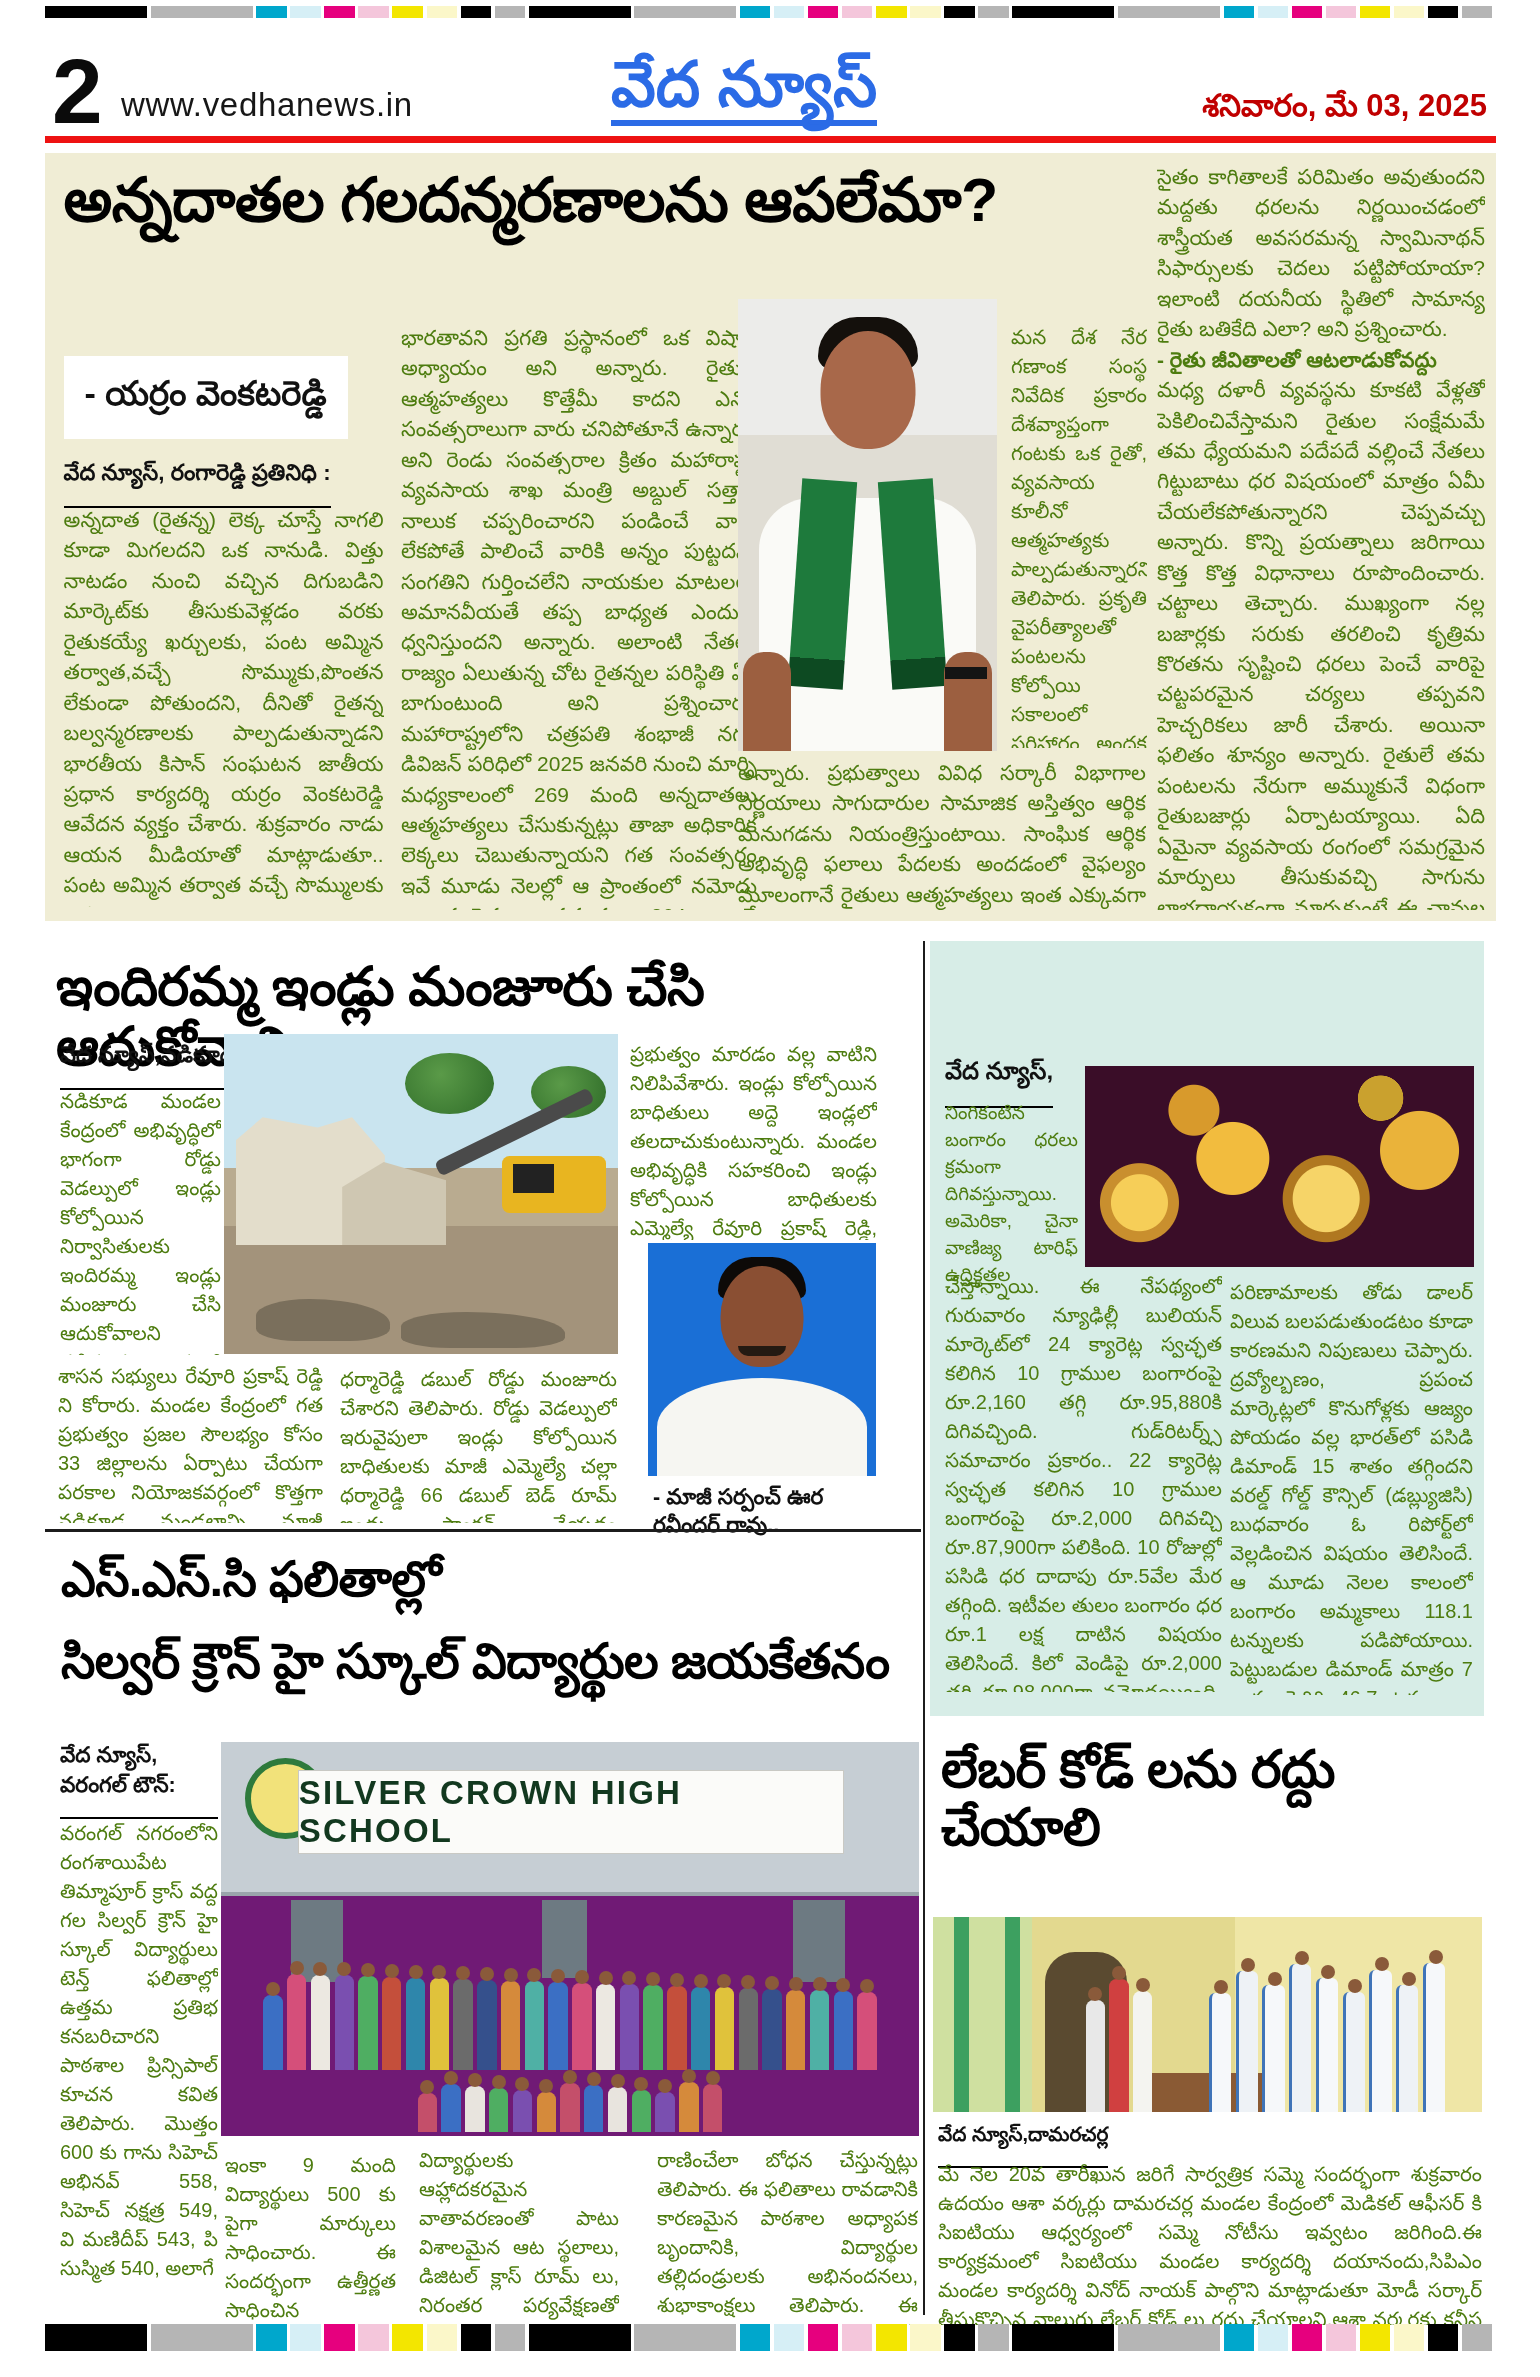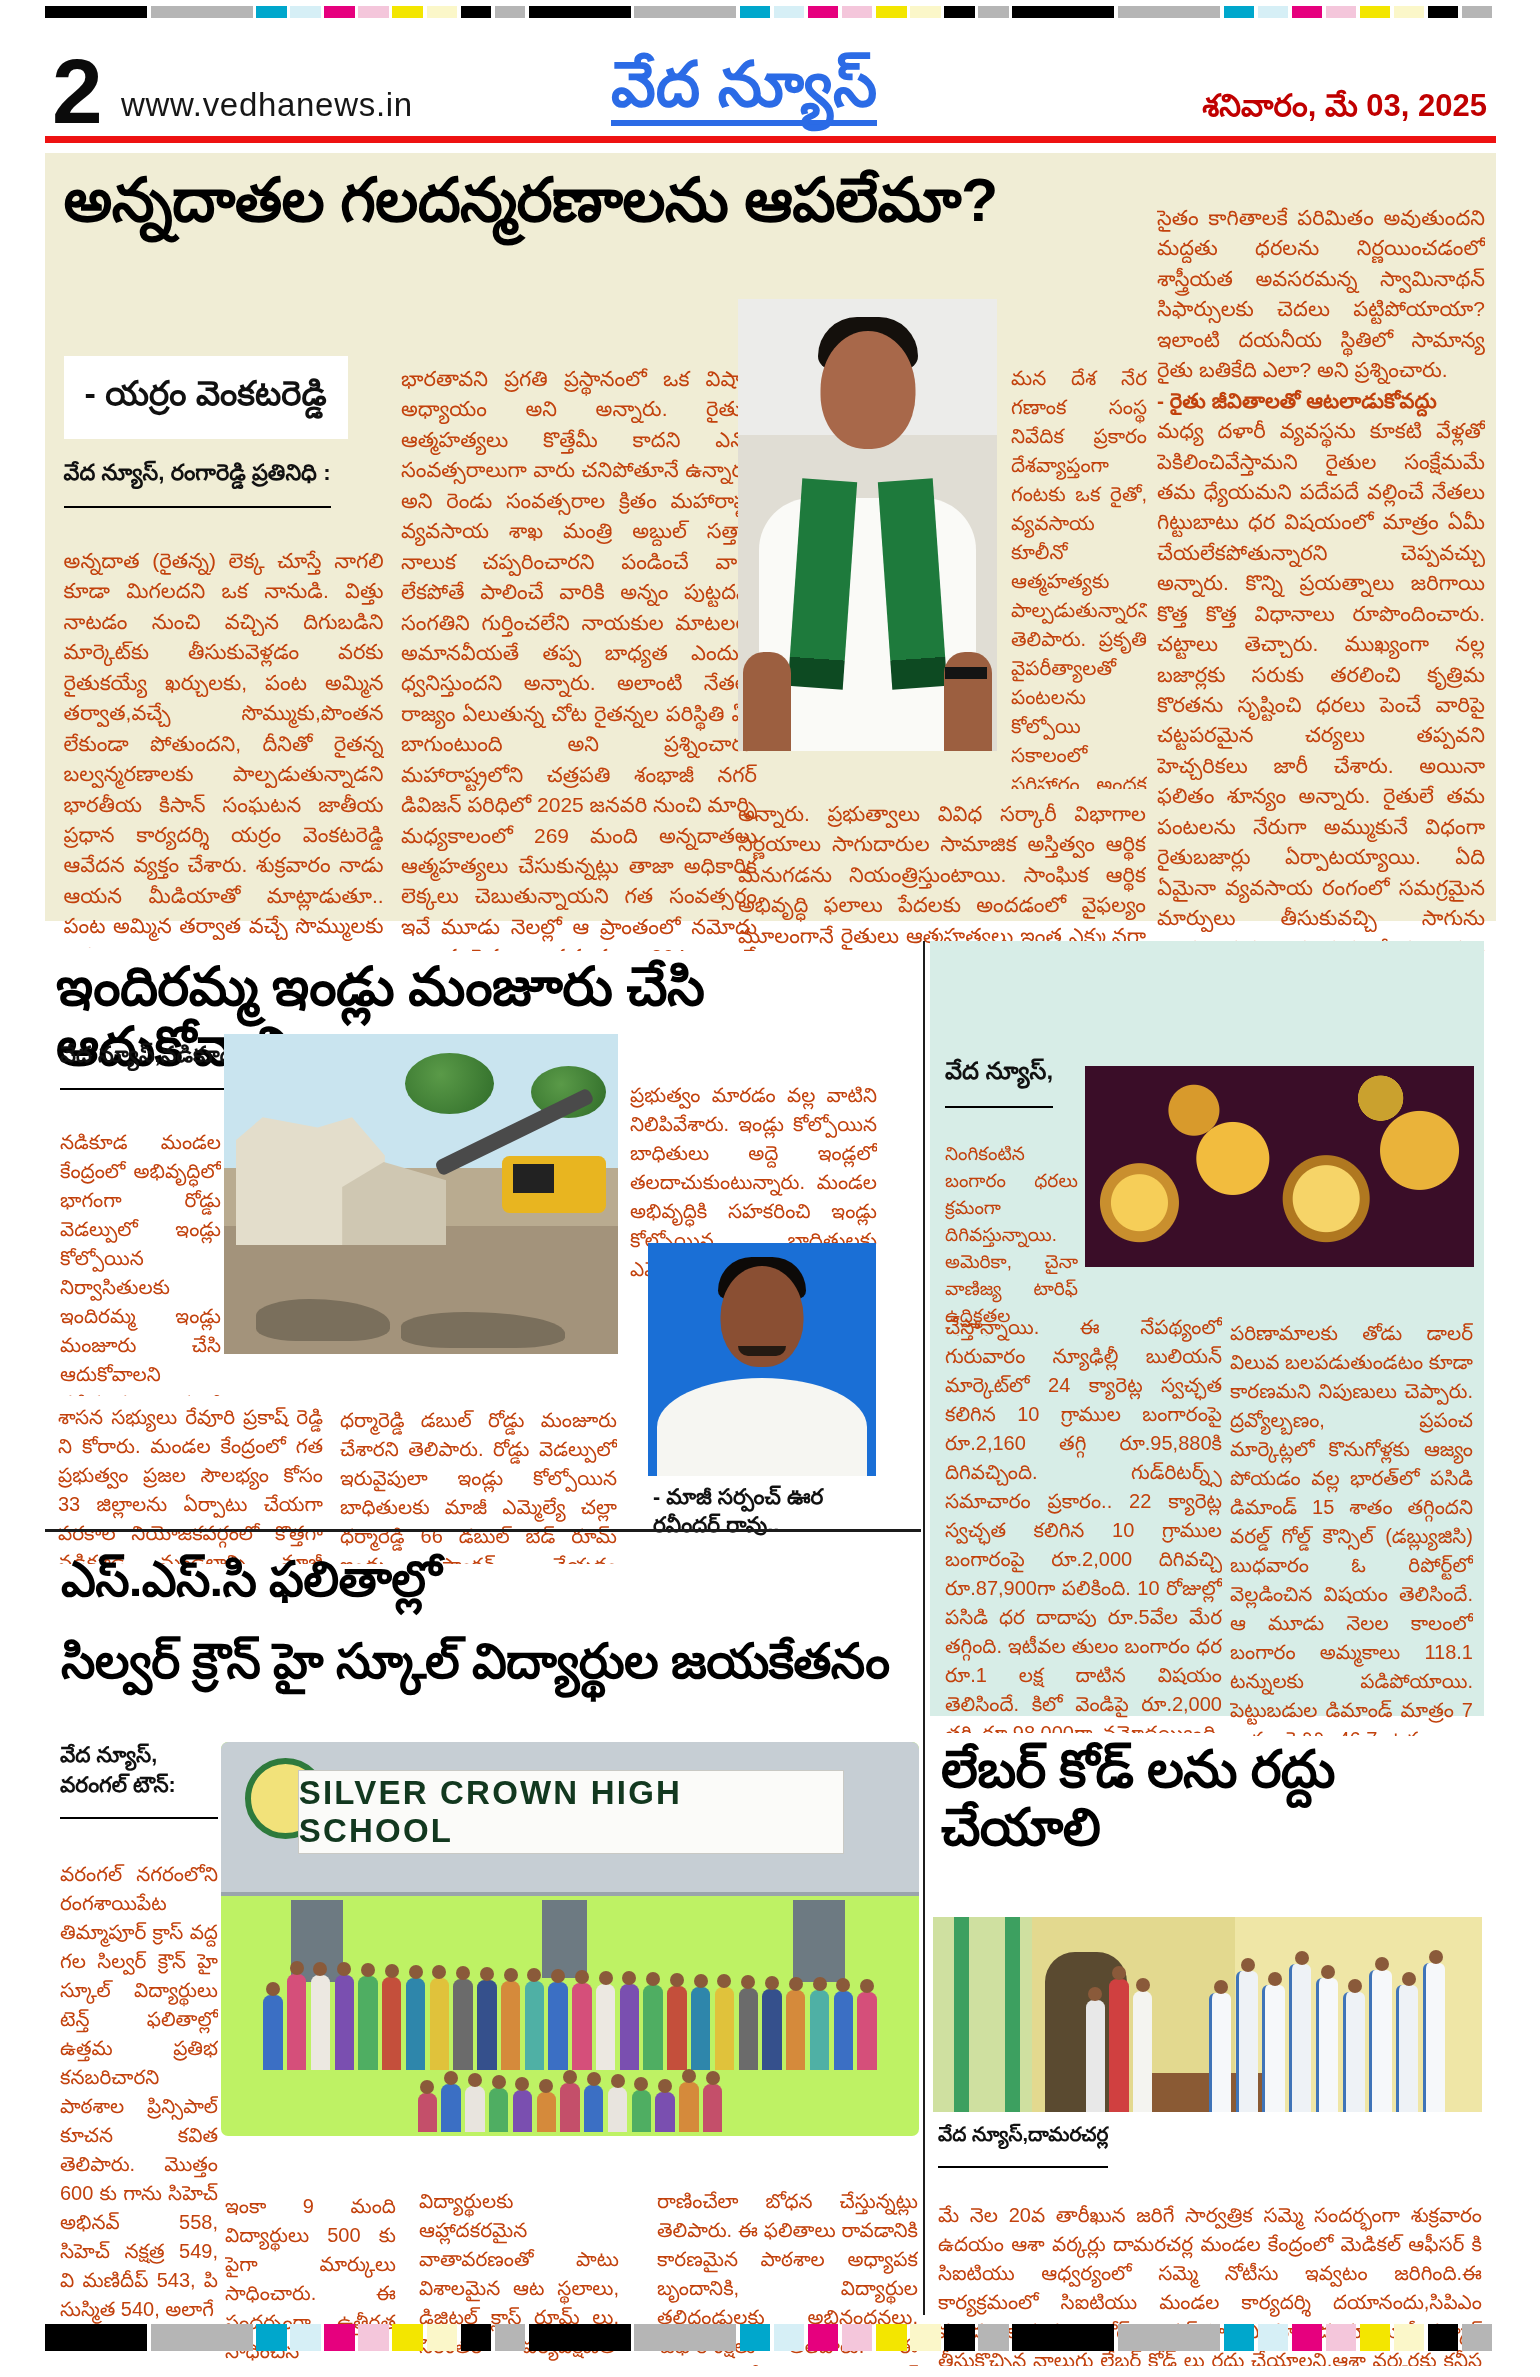--- a/index.html
+++ b/index.html
@@ -15,21 +15,21 @@
   .red-rule{background:#ee1212;height:6.7px;}
   
   .calbar{display:flex;align-items:stretch;}
   .calbar span{display:inline-block;margin-right:3.7px;}
   .calbar .sq{width:31px;}
   .calbar .lg{width:104px;}
   
   .headline{font-weight:800;color:#000;line-height:1.12;letter-spacing:-0.7px;}
   .dateline{font-weight:700;font-size:22.4px;border-bottom:2.2px solid #000;display:inline-block;
             padding-bottom:15px;}
-  .col{font-size:21px;line-height:1.45;text-align:justify;color:#c2410c;overflow:hidden;margin-top:41px;}
+  .col{font-size:21px;line-height:1.45;text-align:justify;color:#4d7c0f;overflow:hidden;}
   .subhead{font-weight:700;}
   .byline-box{background:#ffffff;display:flex;align-items:center;justify-content:center;
               font-size:34px;font-weight:700;}
   .caption{font-weight:700;font-size:21.6px;line-height:1.3;}
   
   .cream{background:#f0edd5;}
   .cyan{background:#d7ede7;}
   .yellow-strip{background:#f6e800;display:flex;align-items:center;padding-left:21px;
                 font-size:37px;font-weight:800;color:#000;}
   .vdivider{background:#1c1c1c;width:2.2px;}
@@ -73,21 +73,21 @@
   
   .gold-photo{background:
      radial-gradient(circle at 14% 68%, #f6ce58 0 28px, #c98f2e 29px 39px, rgba(0,0,0,0) 40px),
      radial-gradient(circle at 38% 46%, #f2bc3e 0 36px, rgba(0,0,0,0) 37px),
      radial-gradient(circle at 62% 66%, #f6d468 0 33px, #b07820 34px 43px, rgba(0,0,0,0) 44px),
      radial-gradient(circle at 86% 42%, #eab33a 0 39px, rgba(0,0,0,0) 40px),
      radial-gradient(circle at 28% 22%, #d89a2c 0 25px, rgba(0,0,0,0) 26px),
      radial-gradient(circle at 76% 16%, #caa12e 0 22.4px, rgba(0,0,0,0) 23px),
      #3a0d28;}
   
-  .school-photo{background:#bef264;border-radius:7px;}
+  .school-photo{background:#701a75;}
   .school-photo .bldg{position:absolute;left:0;right:0;top:0;height:38%;background:#c6ced4;
                       border-bottom:4.5px solid #9aa4ab;}
   .school-photo .sign{position:absolute;left:11%;top:7%;width:78%;height:21%;background:#fbfbf9;
                       display:flex;align-items:center;justify-content:center;font-size:33px;
                       font-weight:700;letter-spacing:2.2px;color:#12381f;border:1.5px solid #c9c9c4;}
   .school-photo .logo{position:absolute;left:3.5%;top:4%;width:69px;height:69px;border-radius:50%;
                       background:#f2e27a;border:6px solid #2e7a3c;}
   .school-photo .door{position:absolute;background:#6d7a82;}
   .figrow{position:absolute;display:flex;align-items:flex-end;justify-content:center;}
   .fig{display:inline-block;width:19.4px;margin:0 2.2px;border-radius:7.5px 7.5px 0 0;position:relative;}

